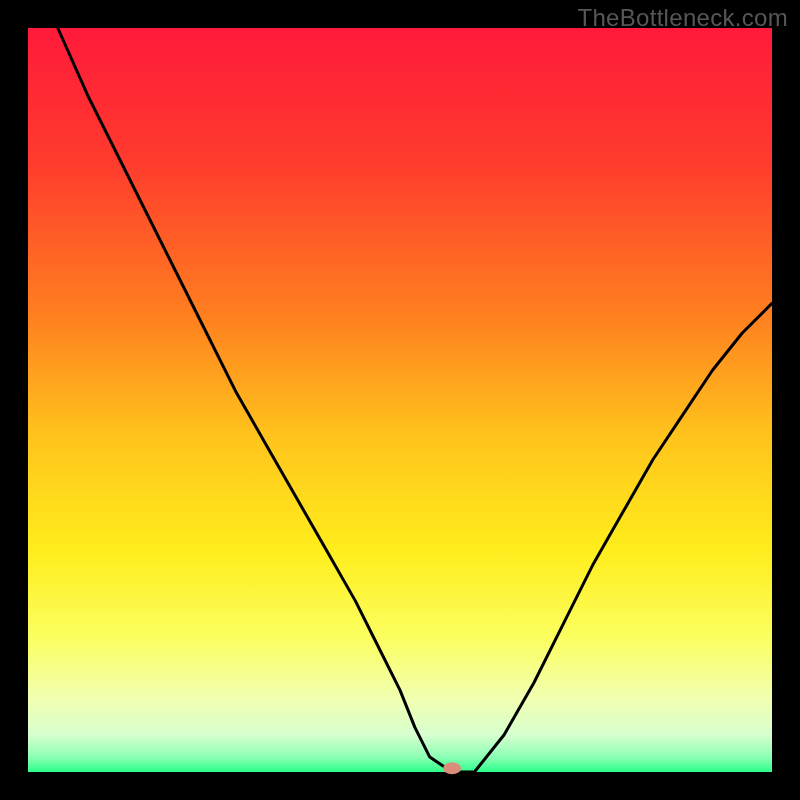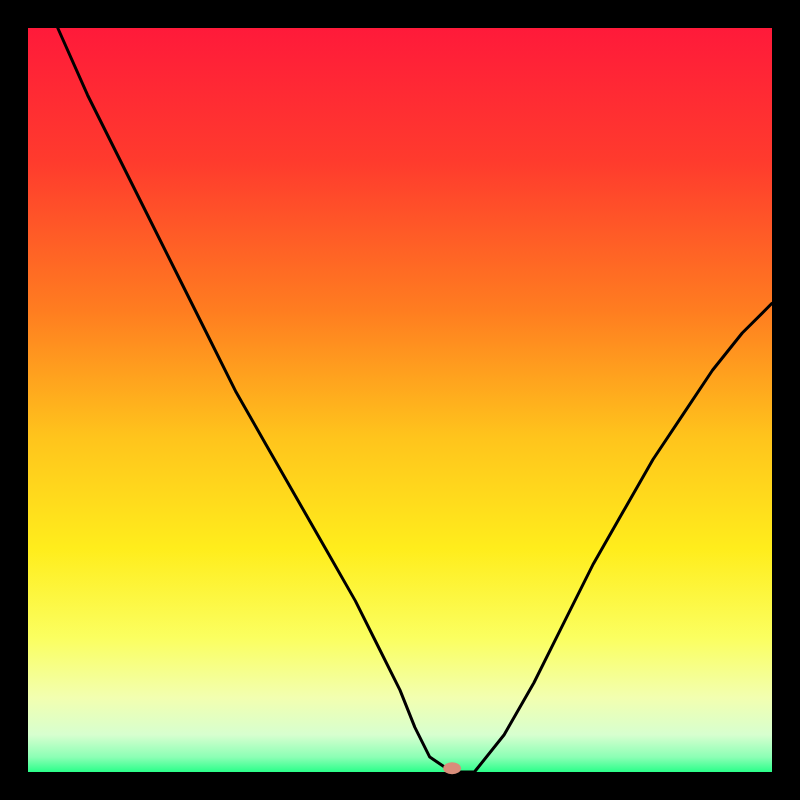--- a/index.html
+++ b/index.html
@@ -51,13 +51,14 @@
           <stop offset="90%" stop-color="#f2ffb0"></stop>
           <stop offset="95%" stop-color="#d7ffcf"></stop>
           <stop offset="98%" stop-color="#8cffb5"></stop>
           <stop offset="100%" stop-color="#2bff8a"></stop>
         </linearGradient>
     </defs>
     <rect id="plot-bg" x="28" y="28" width="744" height="744" fill="url(#bg-grad)"></rect>
     <path id="curve-path" fill="none" d="M 57.76 28.00 L 87.52 94.96 L 117.28 154.48 L 147.04 214.00 L 176.80 273.52 L 206.56 333.04 L 236.32 392.56 L 266.08 444.64 L 295.84 496.72 L 325.60 548.80 L 355.36 600.88 L 377.68 645.52 L 400.00 690.16 L 414.88 727.36 L 429.76 757.12 L 452.08 772.00 L 474.40 772.00 L 504.16 734.80 L 533.92 682.72 L 563.68 623.20 L 593.44 563.68 L 623.20 511.60 L 652.96 459.52 L 682.72 414.88 L 712.48 370.24 L 742.24 333.04 L 772.00 303.28" stroke="#000000" stroke-width="3" stroke-linejoin="round" stroke-linecap="round"></path>
     <ellipse id="marker-dot" cx="452.08" cy="768.28" rx="9" ry="6" fill="#d98d7a"></ellipse>
   </svg>
+  <div class="watermark">TheBottleneck.com</div>
 </div>
 
 </body></html>

